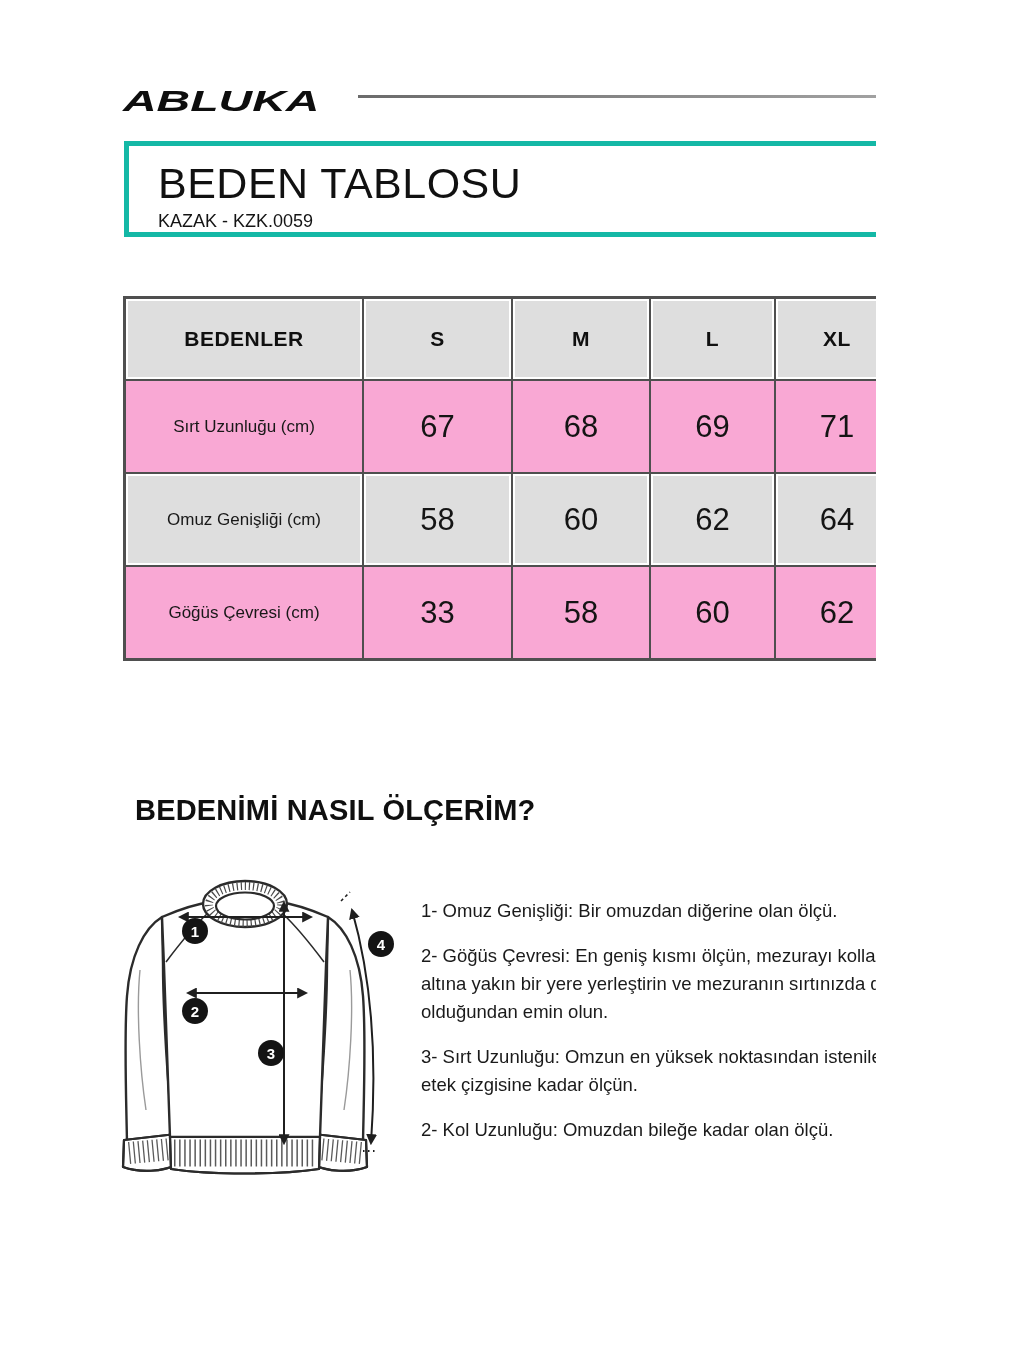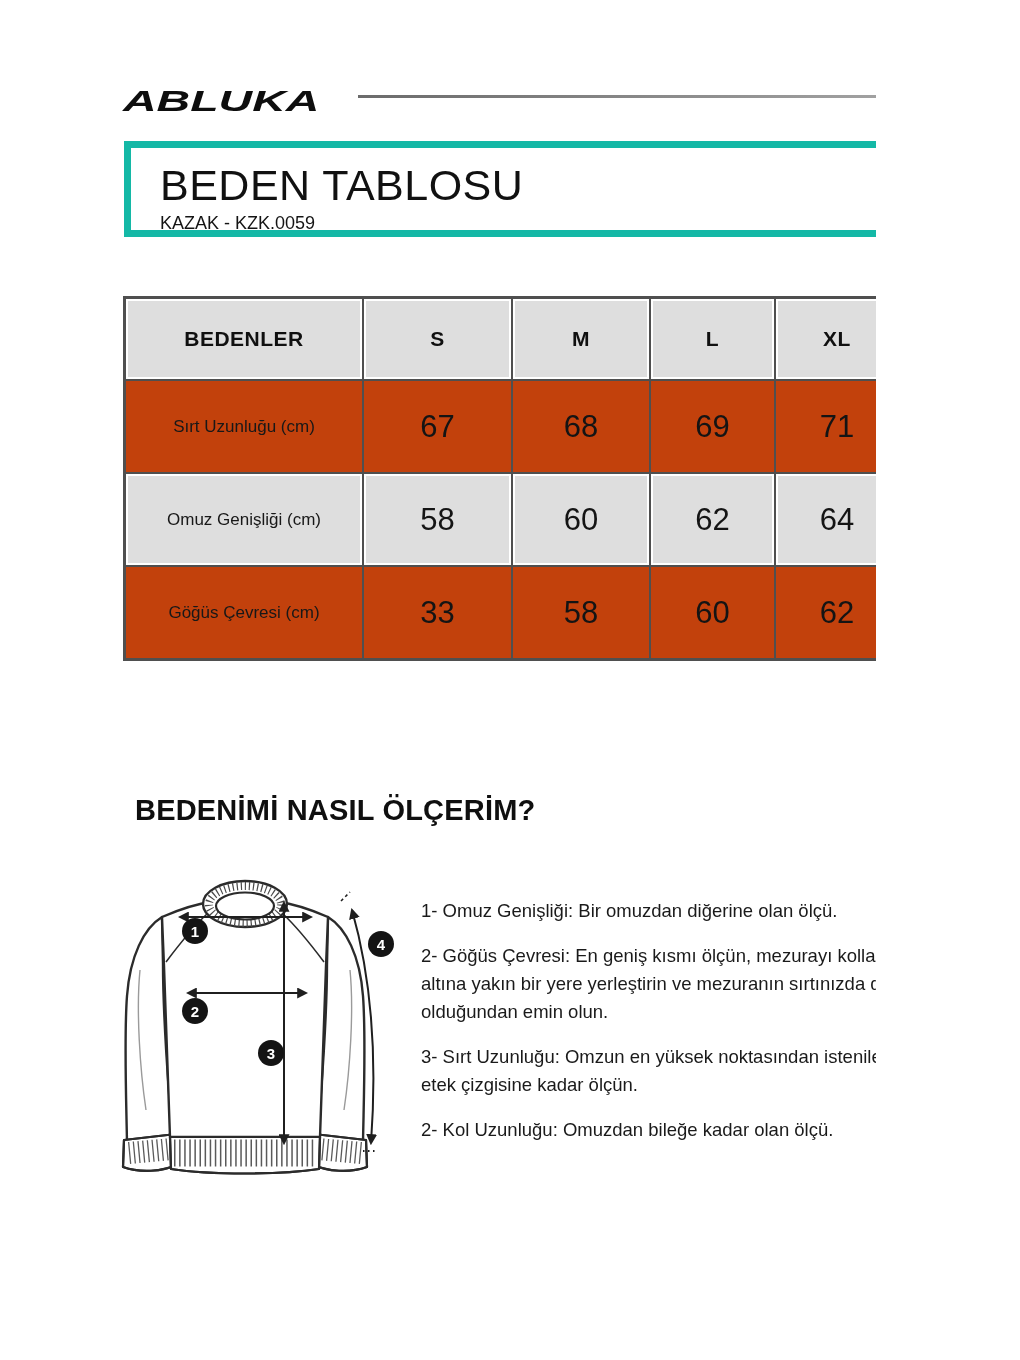--- a/index.html
+++ b/index.html
@@ -14,33 +14,33 @@
     letter-spacing:0px; transform:scaleX(1.55); transform-origin:left center;
     white-space:nowrap;
   }
   .logo-rule {
     position:absolute; left:358px; top:95px; width:539px; height:3px;
     background:linear-gradient(to right,#6b6b6b,#a3a3a3);
   }
   
   .title-box {
     position:absolute; left:124px; top:141px; width:772px; height:96px;
-    border:7px solid #14b8a6; box-sizing:border-box; padding:15px 0 0 29px;
+    border:5px solid #14b8a6; box-sizing:border-box; padding:15px 0 0 29px;
     background:#fff;
   }
   .title-box h1 {
     margin:0; font-size:43px; font-weight:400; letter-spacing:0.5px;
     line-height:1.05; color:#111;
   }
   .title-box .subtitle { font-size:18px; margin-top:5px; color:#141414; }
   
   table.size-table {
     position:absolute; left:123px; top:296px; width:774px;
     border-collapse:separate; border-spacing:0; table-layout:fixed;
-    border:2px solid #4f4f4f; background:#c2410c;
+    border:2px solid #4f4f4f; background:#f9a8d4;
   }
   table.size-table th, table.size-table td {
     border:1px solid #4f4f4f; text-align:center; vertical-align:middle;
     padding:0; overflow:hidden;
   }
   table.size-table thead tr { height:82px; }
   table.size-table tbody tr { height:93px; }
   table.size-table th {
     background:#dedede; box-shadow:inset 0 0 0 2px #fff;
     font-size:21px; font-weight:bold; letter-spacing:0.5px; color:#101010;

